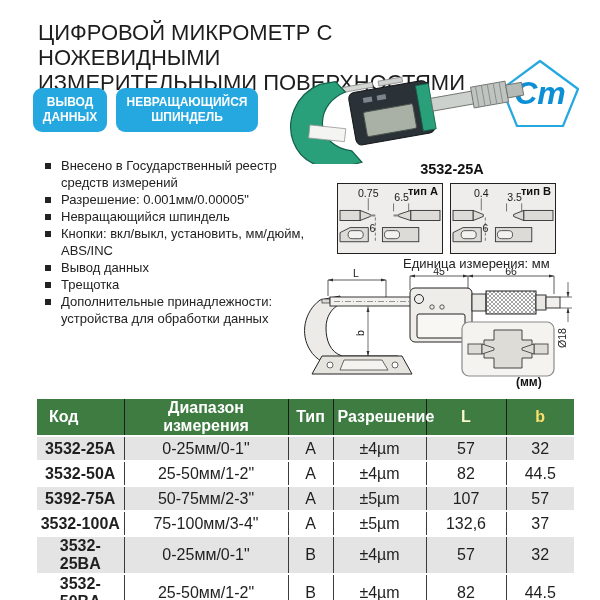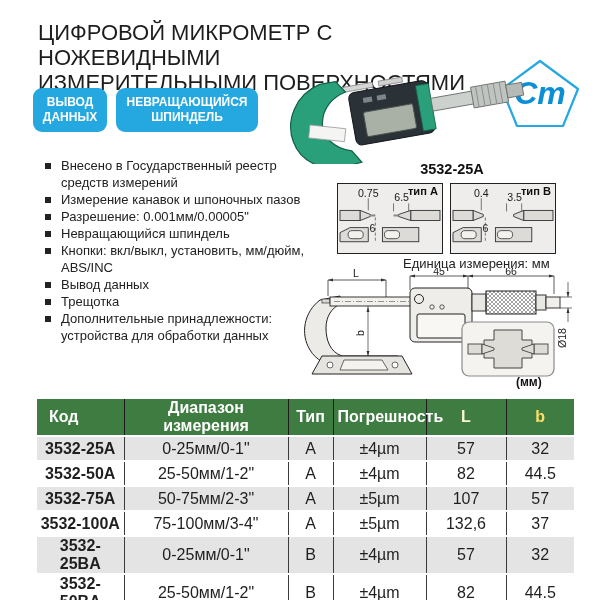--- a/index.html
+++ b/index.html
@@ -106,21 +106,20 @@
         <rect x="194" y="37" width="35" height="21" fill="#c0c4c0" stroke="#6d716d" stroke-width="0.9"></rect>
         <path d="M199,37 v21 M205,37 v21 M211,37 v21 M217,37 v21 M223,37 v21" stroke="#8b8f8b" stroke-width="1"></path>
         <rect x="229" y="41" width="16" height="13" fill="#b6bab6" stroke="#6d716d" stroke-width="0.9"></rect>
       </g>
     </svg>
   </div>
   <div class="product-code">3532-25A</div>
 
   <ul class="features">
     <li><span>Внесено в Государственный реестр средств измерений</span></li>
-    <li><span>Измерение канавок и шпоночных пазов</span></li>
     <li><span>Разрешение: 0.001мм/0.00005"</span></li>
     <li><span>Невращающийся шпиндель</span></li>
     <li><span>Кнопки: вкл/выкл, установить, мм/дюйм, ABS/INC</span></li>
     <li><span>Вывод данных</span></li>
     <li><span>Трещотка</span></li>
     <li><span>Дополнительные принадлежности: устройства для обработки данных</span></li>
   </ul>
 
   <div class="typebox a">
     <svg viewBox="0 0 103 68">
@@ -236,21 +235,21 @@
         <col style="width:45px">
       <col style="width:93px">
         <col style="width:80px">
         <col style="width:68px">
     </colgroup>
     <thead>
       <tr>
         <th class="col-kod">Код</th>
         <th>Диапазон измерения</th>
         <th>Тип</th>
-        <th>Погрешность</th>
+        <th>Разрешение</th>
         <th class="col-l">L</th>
         <th class="col-b">b</th>
       </tr>
     </thead>
     <tbody>
       <tr>
         <td class="code">3532-25A</td>
         <td>0-25мм/0-1"</td>
         <td>A</td>
         <td>±4µm</td>
@@ -259,21 +258,21 @@
       </tr>
       <tr>
         <td class="code">3532-50A</td>
         <td>25-50мм/1-2"</td>
         <td>A</td>
         <td>±4µm</td>
         <td>82</td>
         <td>44.5</td>
       </tr>
       <tr>
-        <td class="code">3532-75A</td>
+        <td class="code">5392-75A</td>
         <td>50-75мм/2-3"</td>
         <td>A</td>
         <td>±5µm</td>
         <td>107</td>
         <td>57</td>
       </tr>
       <tr>
         <td class="code">3532-100A</td>
         <td>75-100мм/3-4"</td>
         <td>A</td>

